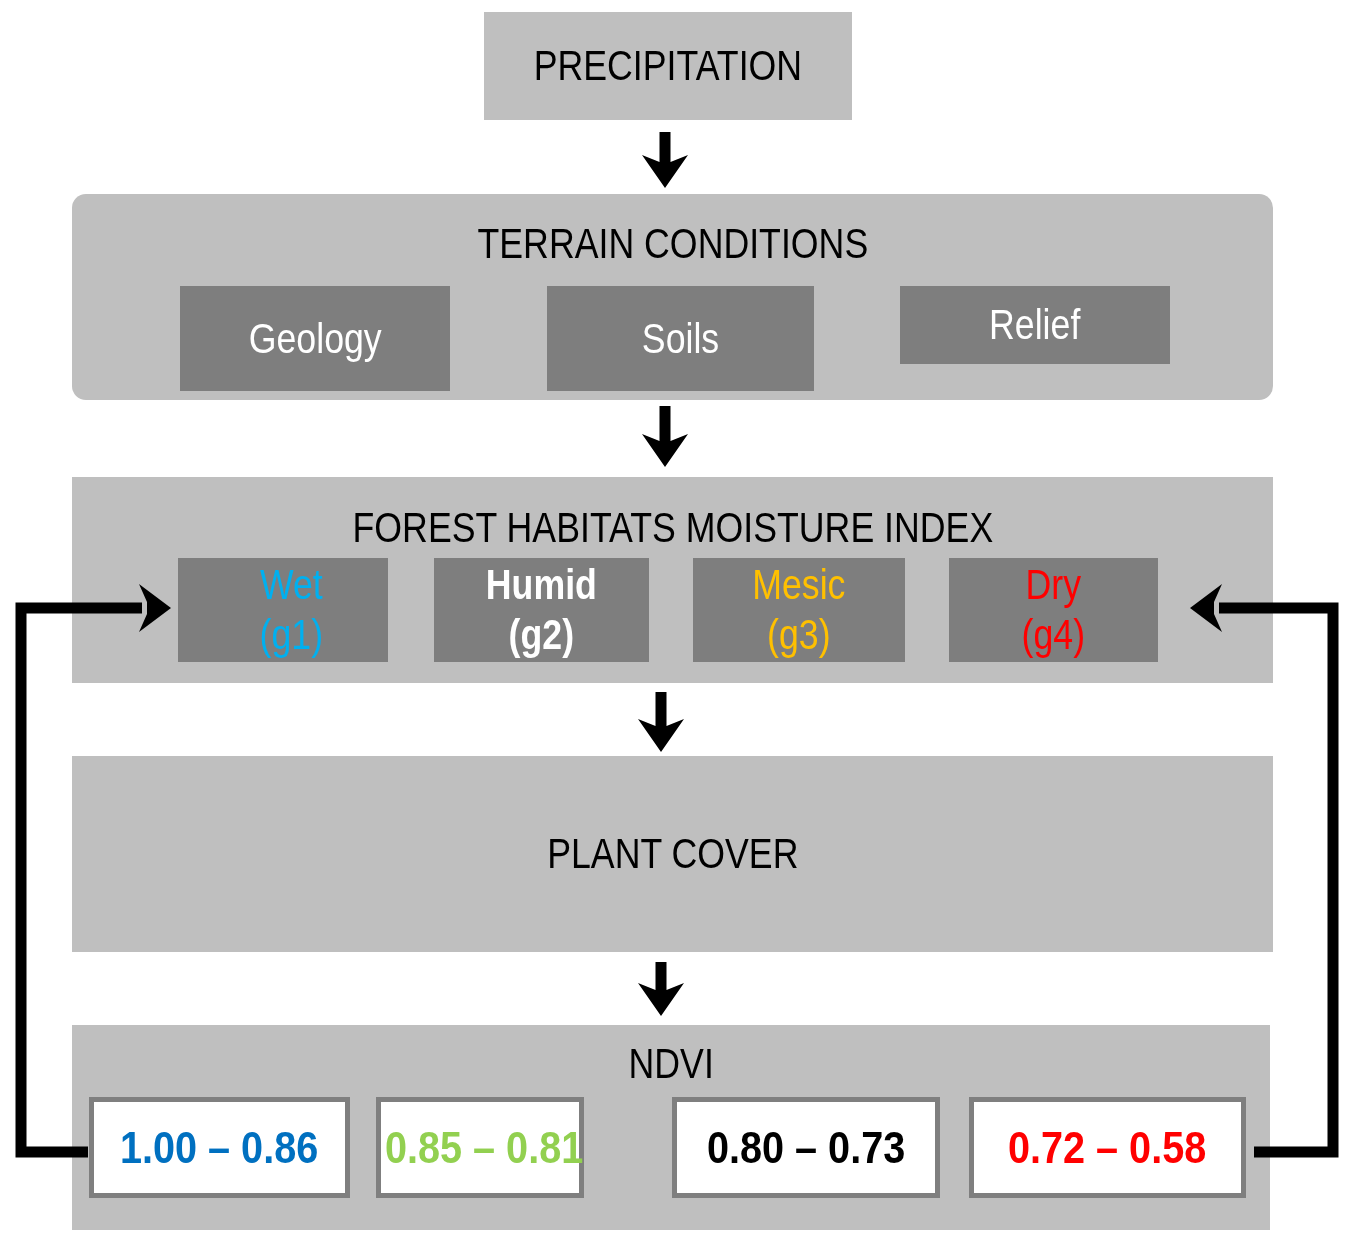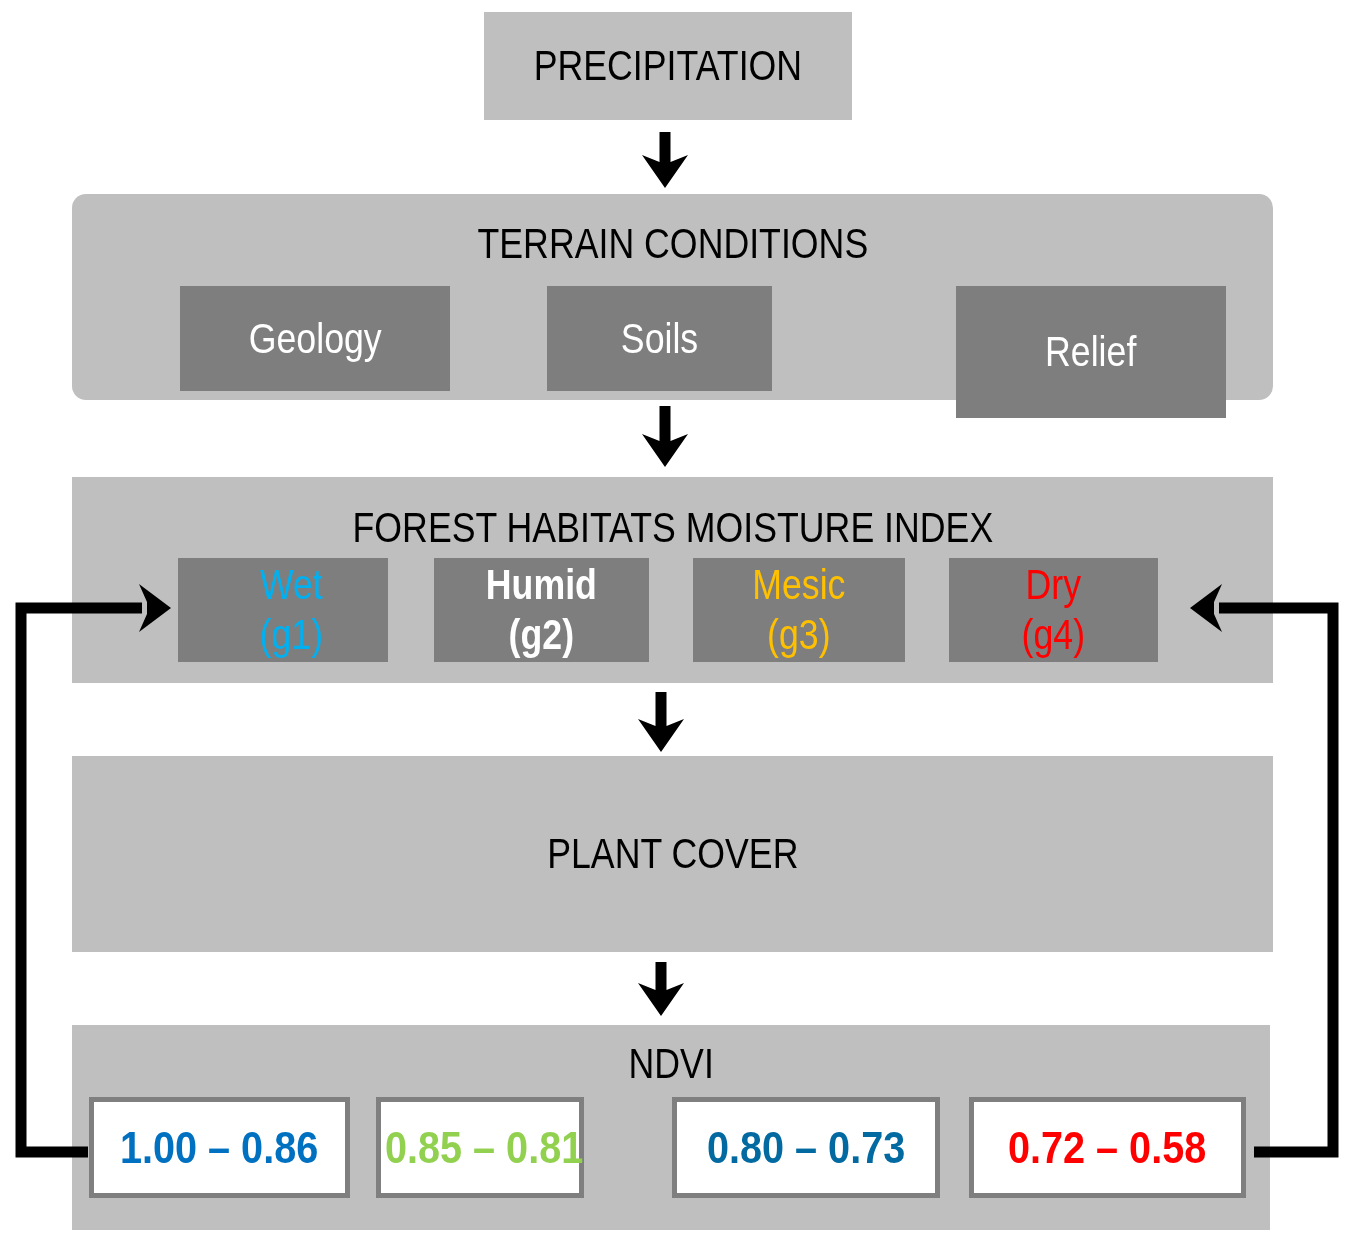--- a/index.html
+++ b/index.html
@@ -18,22 +18,22 @@
   .classlabel .tx{display:block;transform:scaleX(.85);}
   .rangelabel{font-size:44px;font-weight:700;line-height:44px;}
   .rangelabel .tx{transform:scaleX(.9);}
 
   
   #precip{left:484px;top:12px;width:368px;height:108px;}
   
   #terrain{left:72px;top:194px;width:1201px;height:206px;border-radius:14px;}
   #terrain .title-row{top:29px;}
   #geology{left:108px;top:92px;width:270px;height:105px;}
-  #soils{left:475px;top:92px;width:225px;height:105px;}
-  #relief{left:884px;top:92px;width:270px;height:132px;text-align:right;}
+  #soils{left:475px;top:92px;width:267px;height:105px;}
+  #relief{left:828px;top:92px;width:270px;height:78px;text-align:right;}
   
   #fhmi{left:72px;top:477px;width:1201px;height:206px;}
   #fhmi .title-row{top:30px;}
   #wet{left:106px;top:81px;width:210px;height:104px;}
   #humid{left:362px;top:81px;width:215px;height:104px;}
   #mesic{left:621px;top:81px;width:212px;height:104px;}
   #dry{left:877px;top:81px;width:209px;height:104px;}
   
   #plant{left:72px;top:756px;width:1201px;height:196px;}
   
@@ -110,21 +110,21 @@
     <div class="title-row">
       <span class="blacklabel"><span class="tx">NDVI</span></span>
     </div>
     <div id="nb1" class="ndvibox">
       <span class="rangelabel" style="color: rgb(0, 112, 192);"><span class="tx">1.00 – 0.86</span></span>
     </div>
     <div id="nb2" class="ndvibox">
       <span class="rangelabel" style="color: rgb(146, 208, 80);"><span class="tx">0.85 – 0.81</span></span>
     </div>
     <div id="nb3" class="ndvibox">
-      <span class="rangelabel" style="color: #0369a1;"><span class="tx">0.80 – 0.73</span></span>
+      <span class="rangelabel" style="color: #000000;"><span class="tx">0.80 – 0.73</span></span>
     </div>
     <div id="nb4" class="ndvibox">
       <span class="rangelabel" style="color: rgb(255, 0, 0);"><span class="tx">0.72 – 0.58</span></span>
     </div>
   </div>
 
   <svg id="arrow-layer" viewBox="0 0 1355 1258" xmlns="http://www.w3.org/2000/svg">
     <g>
       <path d="M659.5,132 L670.5,132 L670.5,162 L688,155 L665,188 L642,155 L659.5,162 Z" fill="#000"></path>
     </g>

